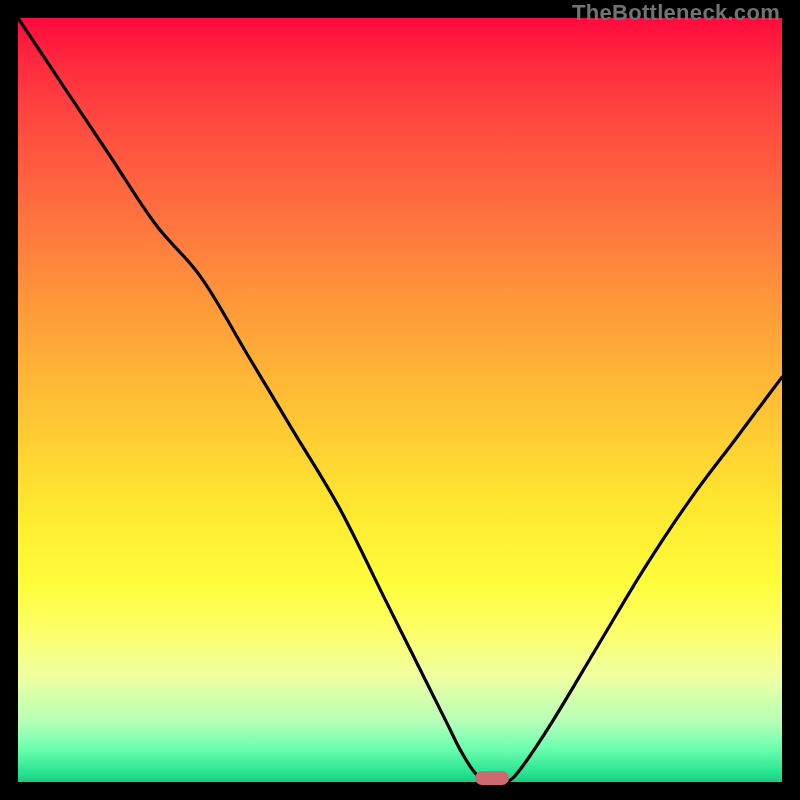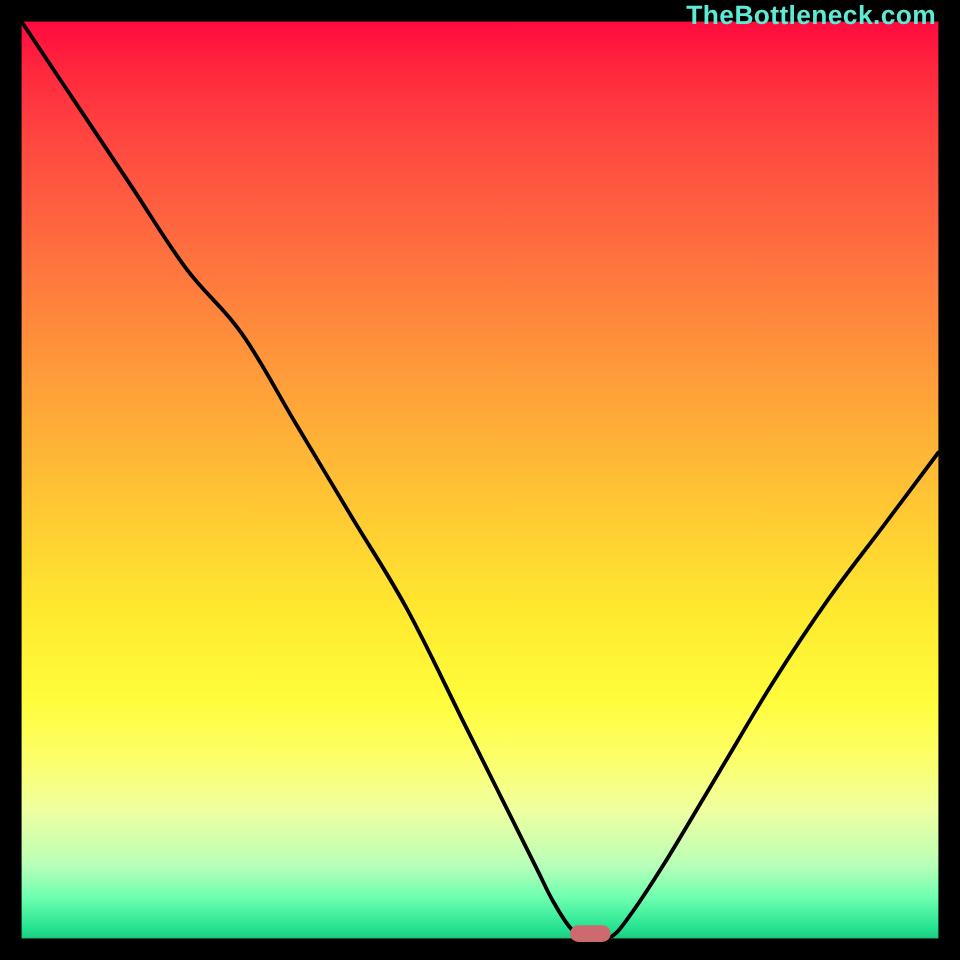--- a/index.html
+++ b/index.html
@@ -38,21 +38,21 @@
       #b8ffb8 92%,
       #6fffb0 95.5%,
       #22e28f 99%,
       #1fc97e 100%
     );
   }
   .watermark {
     position: absolute;
     top: 0px;
     right: 20px;
-    color: #5eead4;
+    color: #737373;
     font-size: 22px;
     font-weight: 600;
     letter-spacing: 0.3px;
     user-select: none;
     z-index: 10;
   }
   svg.curve {
     position: absolute;
     left: 0;
     top: 0;

